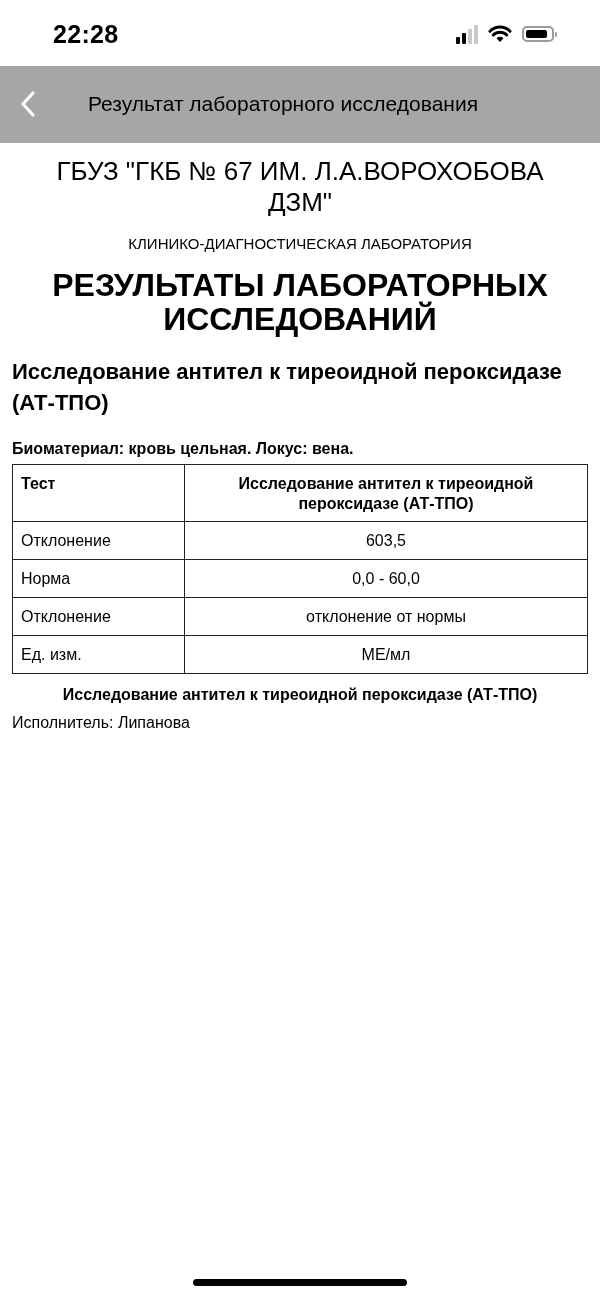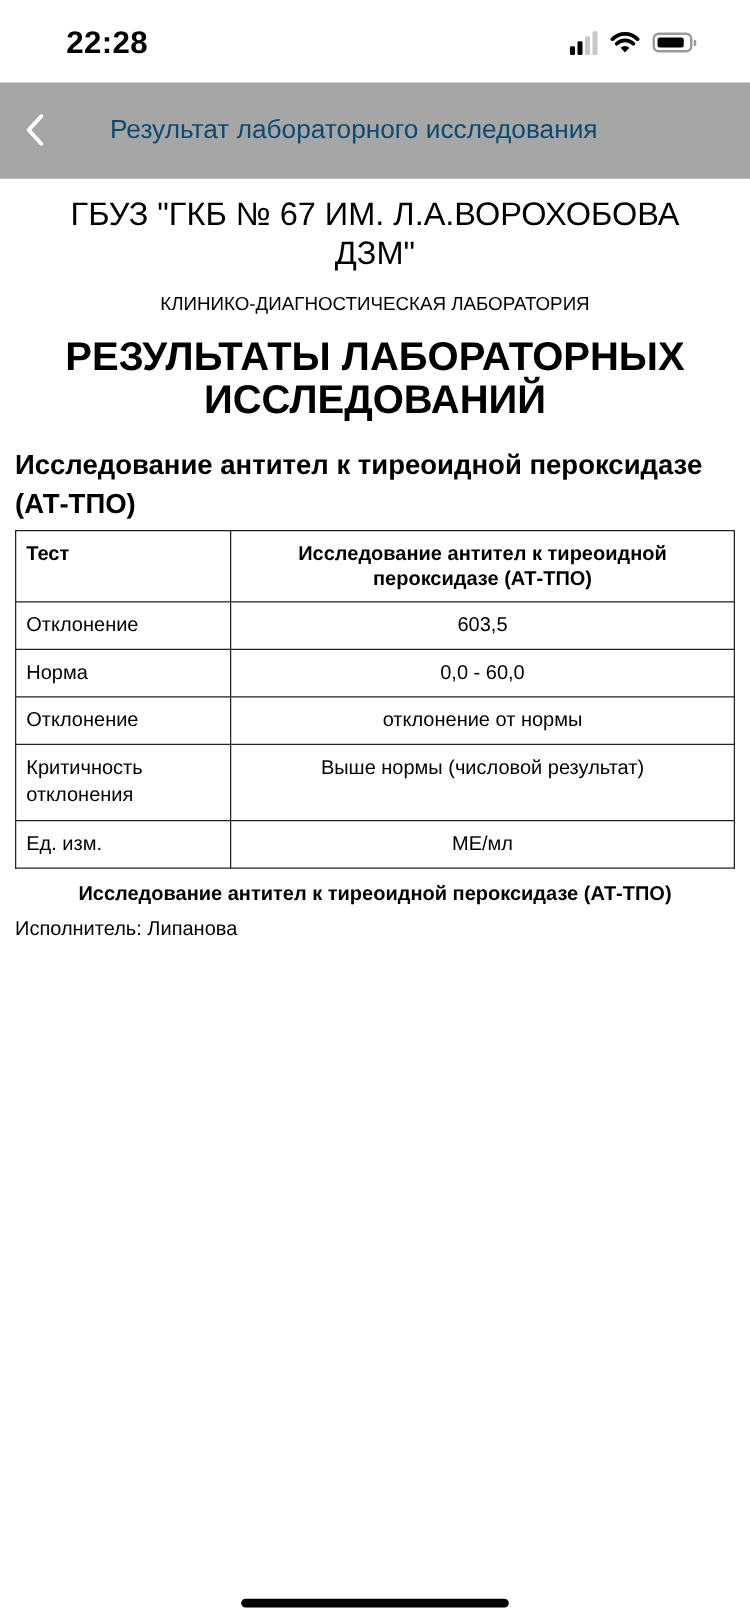--- a/index.html
+++ b/index.html
@@ -12,21 +12,21 @@
   .status-icons { position: absolute; right: 46px; top: 24px; display: flex; align-items: center; gap: 10px; }
   .signal { display: flex; align-items: flex-end; gap: 2px; height: 20px; }
   .signal span { width: 4px; border-radius: 1px; background: #000; display: block; }
   .signal span.off { background: #c8c8c8; }
   .battery { width: 32px; height: 16px; border: 2px solid #9a9a9a; border-radius: 5px; position: relative; box-sizing: border-box; }
   .battery::before { content: ""; position: absolute; left: 2px; top: 2px; right: 5px; bottom: 2px; background: #000; border-radius: 2px; }
   .battery::after { content: ""; position: absolute; right: -5px; top: 4px; width: 2px; height: 5px; background: #9a9a9a; border-radius: 1px; }
 
   .nav-bar { position: absolute; top: 66px; left: 0; width: 600px; height: 77px; background: #a6a6a6; }
   .back-btn { position: absolute; left: 14px; top: 20px; width: 30px; height: 36px; cursor: pointer; }
-  .nav-title { position: absolute; left: 88px; top: 26px; color: #0c4a6e; font-size: 21px; }
+  .nav-title { position: absolute; left: 88px; top: 26px; color: #000000; font-size: 21px; }
 
   .content { position: absolute; top: 143px; left: 0; width: 600px; }
   .org-name { text-align: center; font-size: 26px; line-height: 31px; margin: 13px 40px 0 40px; }
   .lab-name { text-align: center; font-size: 15px; margin-top: 17px; }
   .doc-title { text-align: center; font-size: 32px; font-weight: bold; line-height: 34px; margin: 16px 0 0 0; }
   .test-title { font-size: 22px; font-weight: bold; line-height: 31px; margin: 20px 12px 0 12px; }
   .biomaterial { font-size: 16px; font-weight: bold; margin: 22px 12px 0 12px; }
 
   table.results { border-collapse: collapse; margin: 6px 0 0 12px; width: 576px; font-size: 16px; }
   table.results td { border: 1.5px solid #222; vertical-align: top; padding: 0 8px; }
@@ -69,43 +69,40 @@
     </svg>
   </div>
   <div class="nav-title">Результат лабораторного исследования</div>
 </div>
 
 <div class="content">
   <div class="org-name">ГБУЗ "ГКБ № 67 ИМ. Л.А.ВОРОХОБОВА ДЗМ"</div>
   <div class="lab-name">КЛИНИКО-ДИАГНОСТИЧЕСКАЯ ЛАБОРАТОРИЯ</div>
   <div class="doc-title" style="padding:0 20px;">РЕЗУЛЬТАТЫ ЛАБОРАТОРНЫХ ИССЛЕДОВАНИЙ</div>
   <div class="test-title">Исследование антител к тиреоидной пероксидазе (АТ-ТПО)</div>
+  <div class="biomaterial">Биоматериал: кровь цельная. Локус: вена.</div>
 
   <table class="results">
     <tbody>
         <tr class="head">
       <td class="col1">Тест</td>
       <td class="col2">Исследование антител к тиреоидной пероксидазе (АТ-ТПО)</td>
     </tr>
     <tr class="row">
       <td class="col1">Отклонение</td>
       <td class="col2">603,5</td>
     </tr>
     <tr class="row">
       <td class="col1">Норма</td>
       <td class="col2">0,0 - 60,0</td>
     </tr>
     <tr class="row">
       <td class="col1">Отклонение</td>
       <td class="col2">отклонение от нормы</td>
     </tr>
-    <tr class="row tall">
-      <td class="col1">Критичность отклонения</td>
-      <td class="col2">Выше нормы (числовой результат)</td>
-    </tr>
     <tr class="row">
       <td class="col1">Ед. изм.</td>
       <td class="col2">МЕ/мл</td>
     </tr>
   </tbody>
     </table>
 
   <div class="footer-title">Исследование антител к тиреоидной пероксидазе (АТ-ТПО)</div>
   <div class="executor">Исполнитель: Липанова</div>
 </div>

